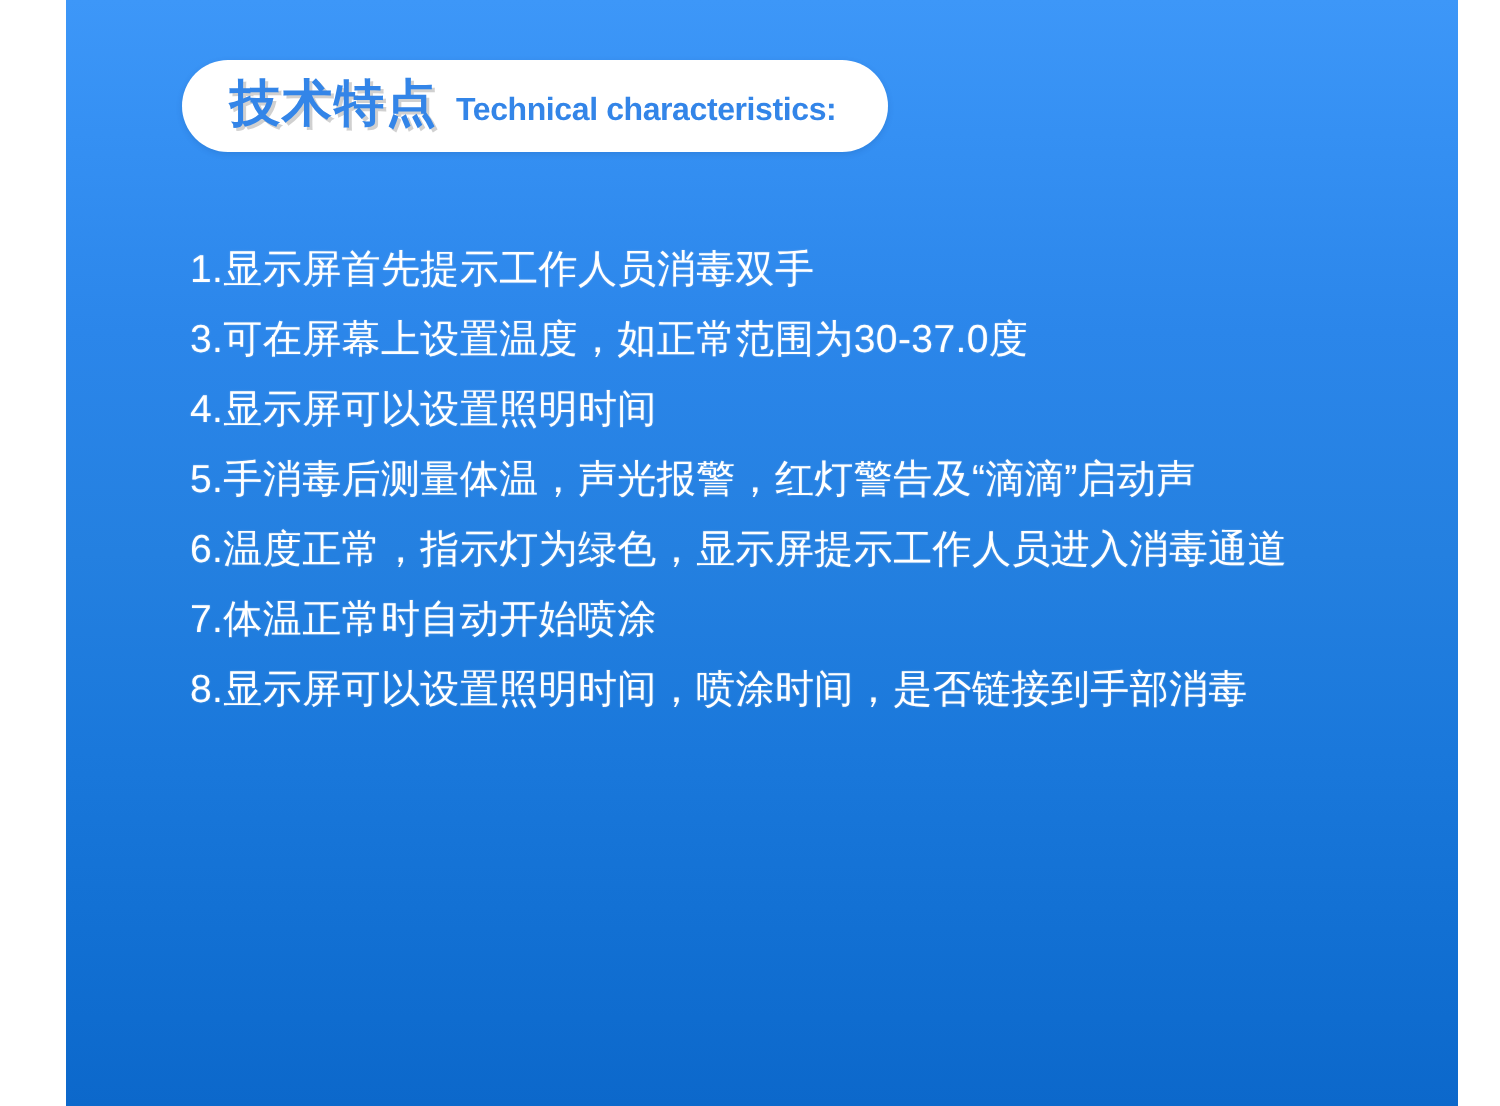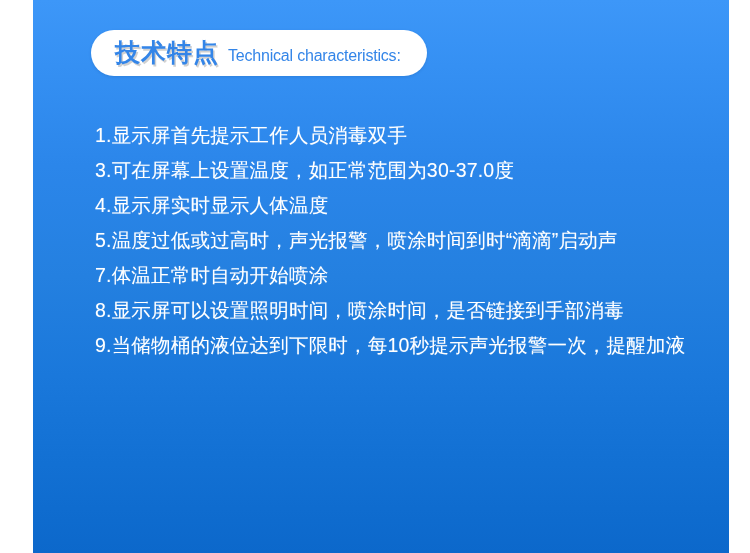--- a/index.html
+++ b/index.html
@@ -52,21 +52,21 @@
     color: #3385e8;
     letter-spacing: 1px;
     text-shadow: 1.5px 1.5px 0 rgba(150, 150, 150, 0.45);
     line-height: 1;
     position: relative;
     top: -1px;
   }
 
   .badge-title-en {
     font-size: 16px;
-    font-weight: normal;
+    font-weight: bold;
     color: #3385e8;
     margin-left: 9px;
     letter-spacing: -0.2px;
     line-height: 1;
     position: relative;
     top: 3px;
   }
 
   
   .feature-list {
@@ -102,20 +102,20 @@
 <div class="poster">
 
   <div class="badge">
     <span class="badge-title-cn">技术特点</span>
     <span class="badge-title-en">Technical characteristics:</span>
   </div>
 
   <ul class="feature-list">
       <li class="feature-item"><span class="feature-num">1.</span><span class="feature-text">显示屏首先提示工作人员消毒双手</span></li>
       <li class="feature-item"><span class="feature-num">3.</span><span class="feature-text">可在屏幕上设置温度，如正常范围为30-37.0度</span></li>
-      <li class="feature-item"><span class="feature-num">4.</span><span class="feature-text">显示屏实时显示人体温度</span></li>
-      <li class="feature-item"><span class="feature-num">5.</span><span class="feature-text">温度过低或过高时，声光报警，喷涂时间到时“滴滴”启动声</span></li>
+      <li class="feature-item"><span class="feature-num">4.</span><span class="feature-text">显示屏可以设置照明时间</span></li>
+      <li class="feature-item"><span class="feature-num">5.</span><span class="feature-text">手消毒后测量体温，声光报警，红灯警告及“滴滴”启动声</span></li>
+      <li class="feature-item"><span class="feature-num">6.</span><span class="feature-text">温度正常，指示灯为绿色，显示屏提示工作人员进入消毒通道</span></li>
       <li class="feature-item"><span class="feature-num">7.</span><span class="feature-text">体温正常时自动开始喷涂</span></li>
       <li class="feature-item"><span class="feature-num">8.</span><span class="feature-text">显示屏可以设置照明时间，喷涂时间，是否链接到手部消毒</span></li>
-      <li class="feature-item"><span class="feature-num">9.</span><span class="feature-text">当储物桶的液位达到下限时，每10秒提示声光报警一次，提醒加液</span></li>
     </ul>
 
 </div>
 
 </body></html>

